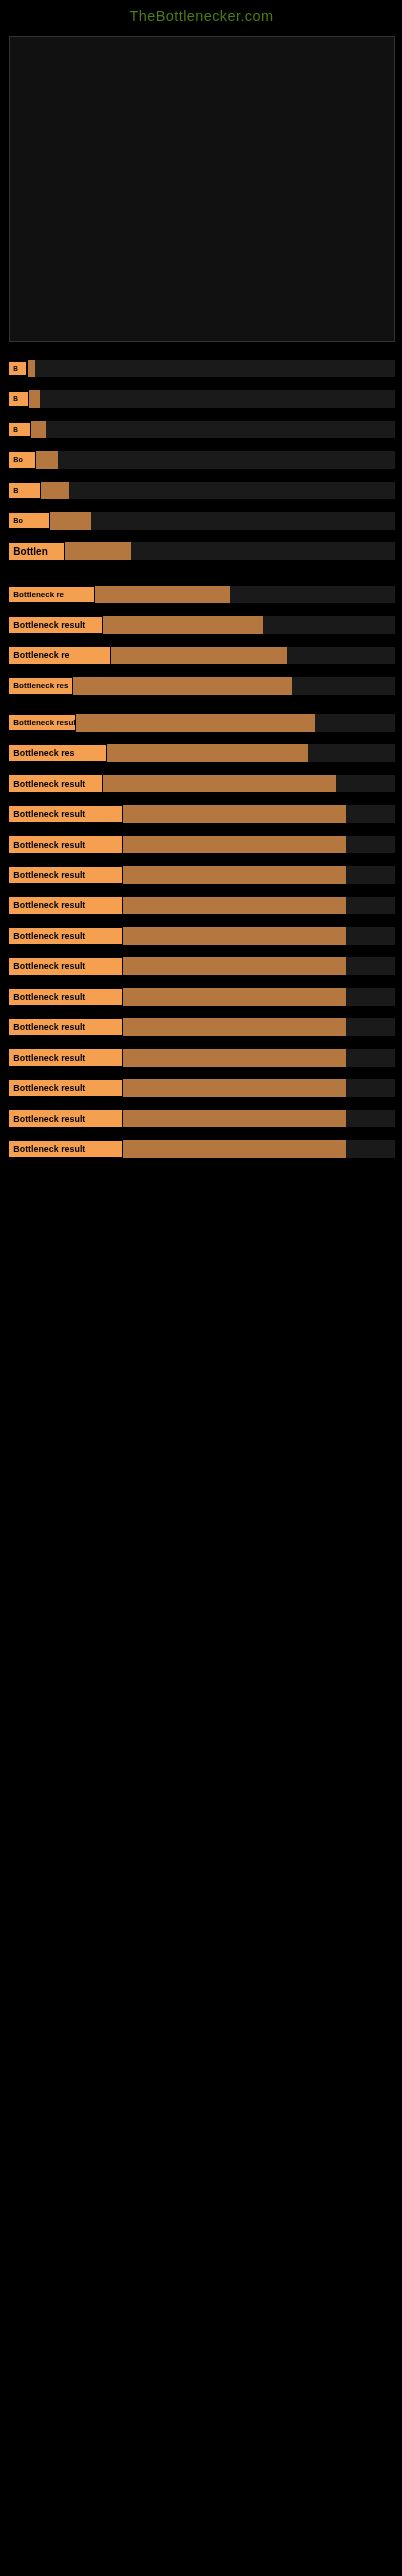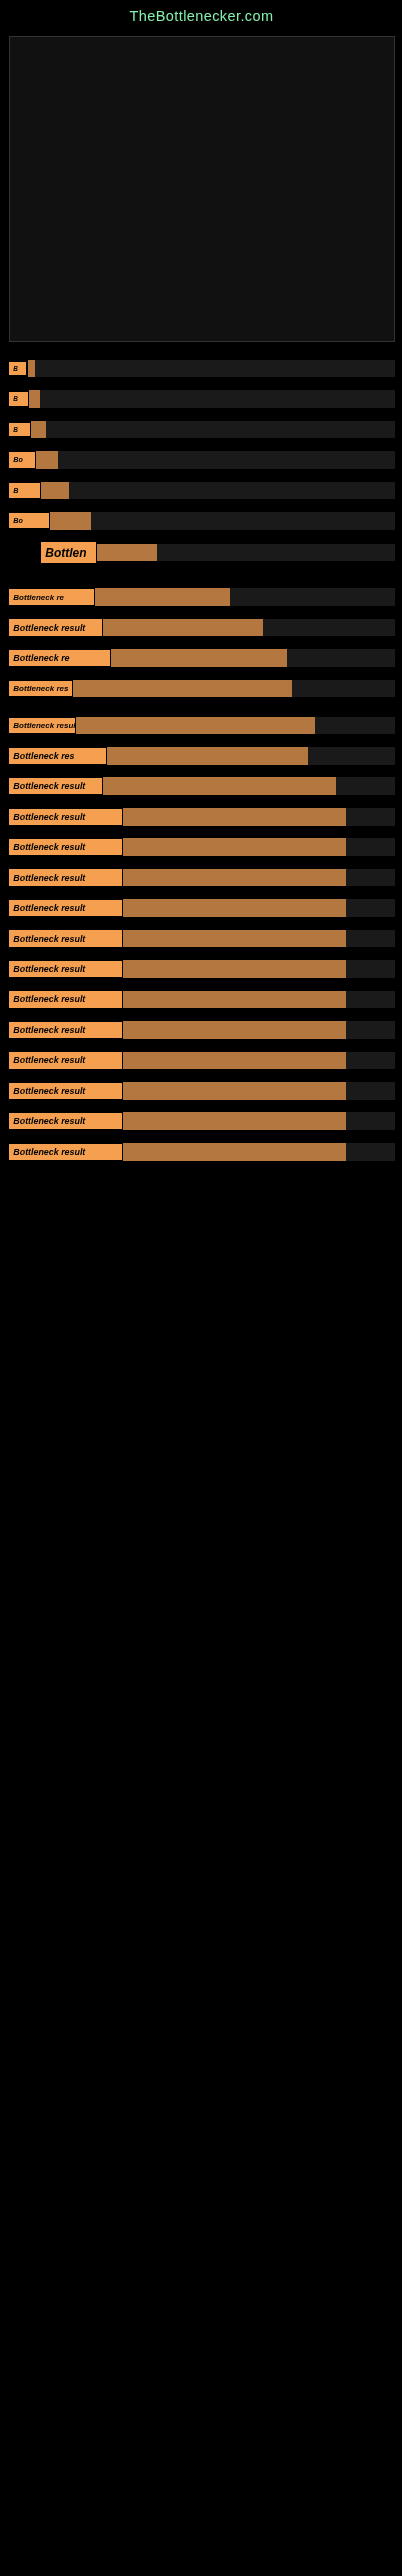--- a/index.html
+++ b/index.html
@@ -10,21 +10,21 @@
 
     body {
       background-color: #000000;
       width: 403px;
       min-height: 2576px;
       font-family: Arial, sans-serif;
       position: relative;
     }
 
     .site-title {
-      color: #86efac;
+      color: #4d7c0f;
       font-size: 14.5px;
       text-align: center;
       padding: 8px 0 4px 0;
       letter-spacing: 0.4px;
     }
 
     .chart-area {
       width: 386px;
       height: 306px;
       margin: 8px auto 0 auto;
@@ -37,21 +37,20 @@
       width: 386px;
       margin: 0 auto;
       padding: 0;
     }
 
     .result-item {
       display: flex;
       align-items: center;
       margin-bottom: 0;
       padding: 3.2px 0;
-      font-style: italic;
     }
 
     .result-label {
       background-color: #f5a050;
       color: #000;
       font-size: 8.9px;
       font-weight: bold;
       padding: 3.2px 4.8px;
       white-space: nowrap;
       overflow: hidden;
@@ -70,21 +69,21 @@
       opacity: 0.7;
     }
 
     
     .item-1 .result-label { width: 17.7px; font-size: 6.4px; }
     .item-2 .result-label { width: 19.3px; font-size: 6.4px; }
     .item-3 .result-label { width: 21px; font-size: 6.4px; }
     .item-4 .result-label { width: 26px; font-size: 7.2px; }
     .item-5 .result-label { width: 31px; font-size: 7.2px; }
     .item-6 .result-label { width: 40px; font-size: 7.2px; }
-    .item-7 .result-label { width: 55px; font-size: 12px; margin-left: 32px; }
+    .item-7 .result-label { width: 55px; font-size: 10px; }
     .item-8 .result-label { width: 64px; font-size: 8px; }
     .item-9 .result-label { width: 74px; font-size: 8px; }
     .item-10 .result-label { width: 85px; font-size: 8px; }
     .item-11 .result-label { width: 93px; font-size: 8.9px; }
     .item-12 .result-label { width: 101px; font-size: 8.9px; }
     .item-13 .result-label { width: 63px; font-size: 8px; }
     .item-14 .result-label { width: 93px; font-size: 8.9px; }
     .item-15 .result-label { width: 66px; font-size: 8px; }
     .item-16 .result-label { width: 97px; font-size: 8.9px; }
     .item-17 .result-label { width: 93px; font-size: 8.9px; }

